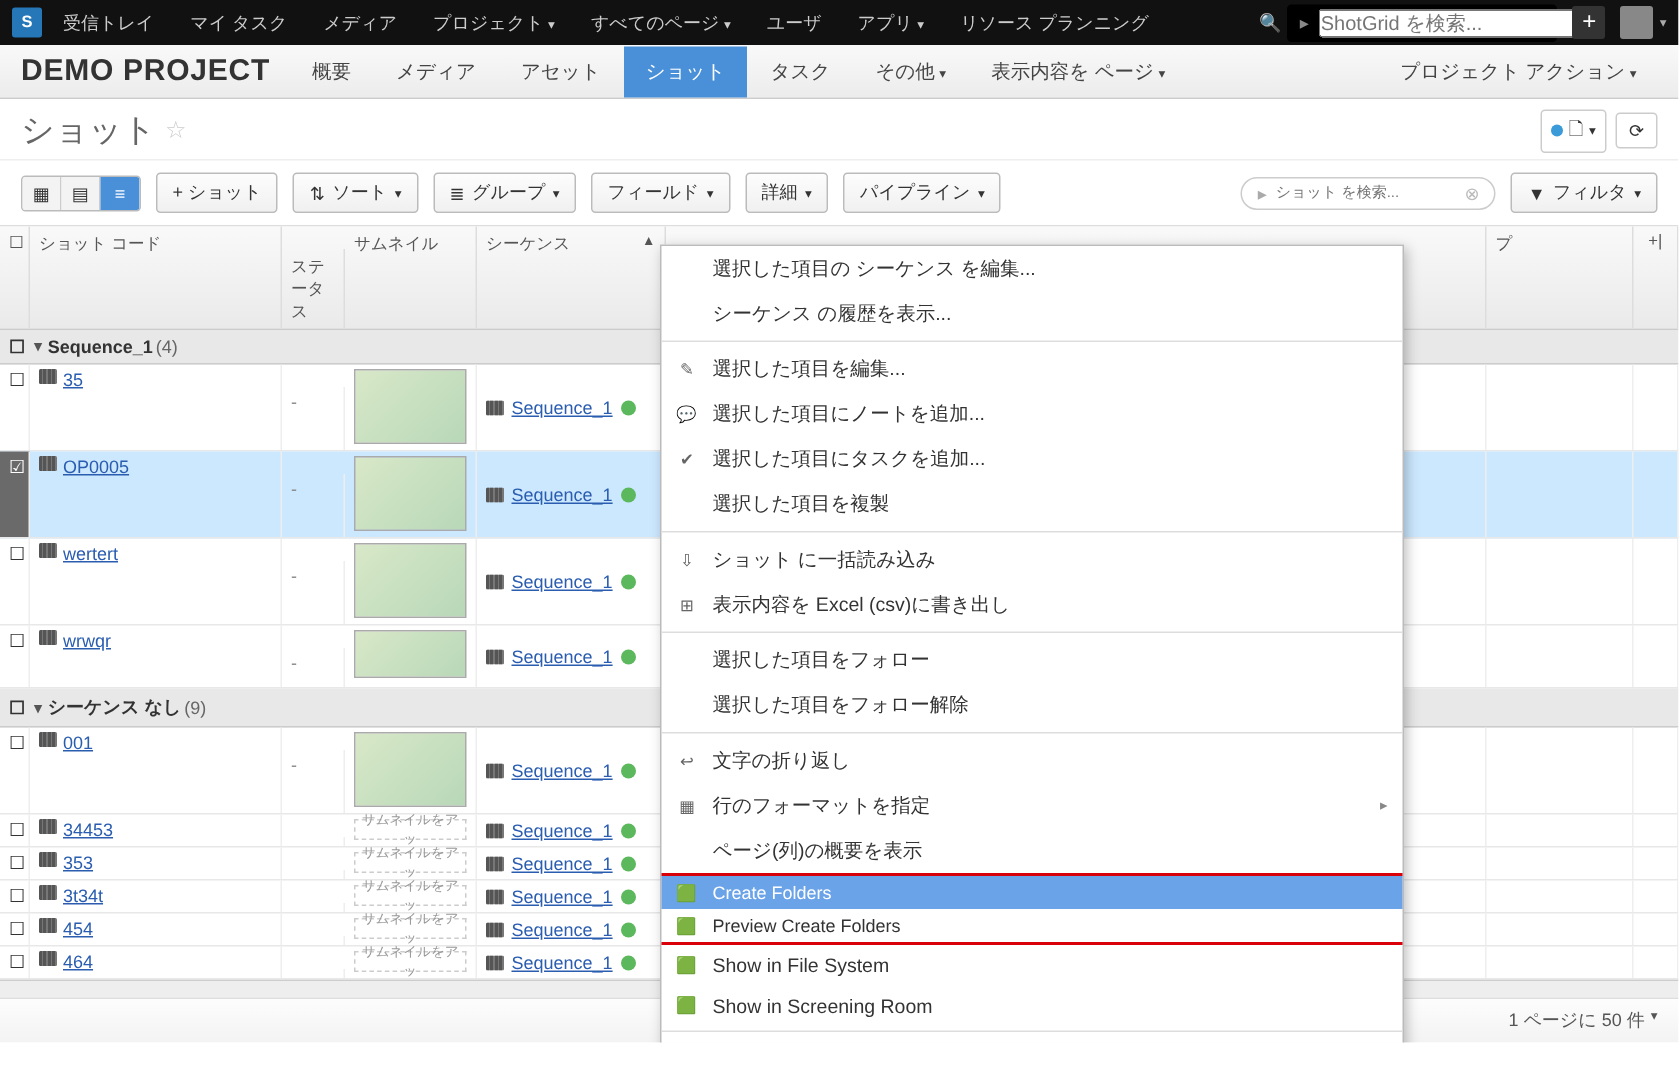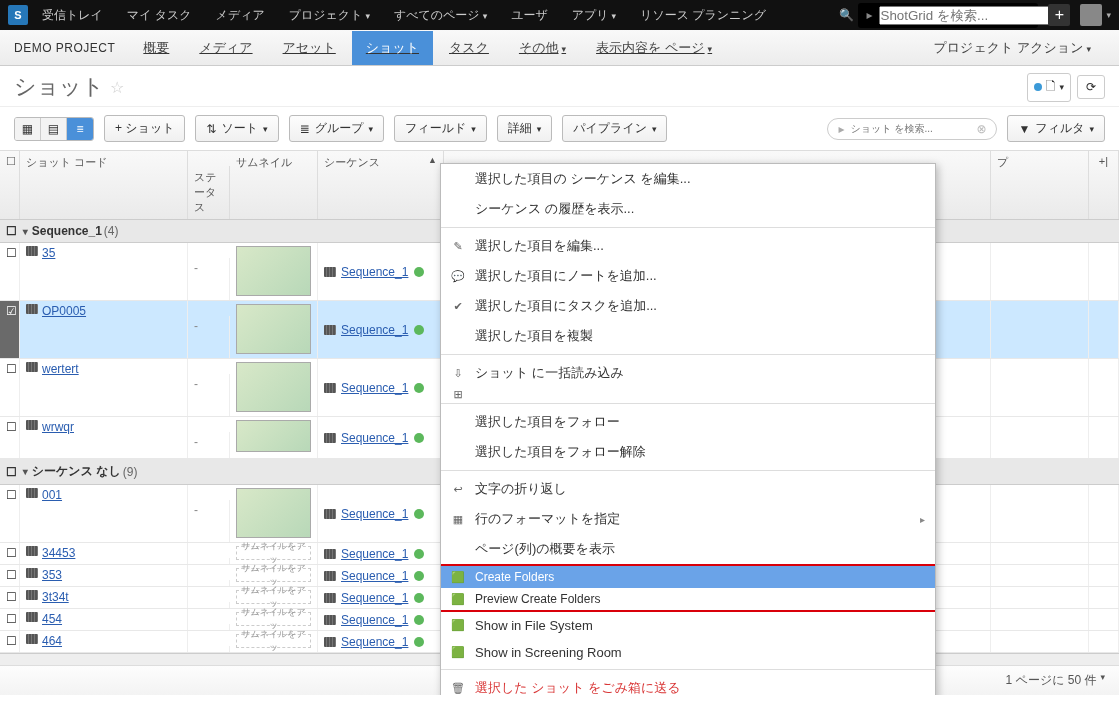--- a/index.html
+++ b/index.html
@@ -8,22 +8,22 @@
 .topbar { background: #111; height: 30px; display: flex; align-items: center; padding: 0 8px; color: #bbb; gap: 4px; }
 .sg-logo { background: #2677b8; color: #fff; width: 20px; height: 20px; display: flex; align-items: center; justify-content: center; font-weight: bold; border-radius: 2px; font-size: 11px; }
 .topbar-item { padding: 0 10px; color: #ccc; cursor: pointer; font-size: 12px; }
 .topbar-item .arr { font-size: 9px; margin-left: 3px; }
 .topbar-spacer { flex: 1; }
 .topbar-search { background: #000; border-radius: 3px; padding: 3px 8px; color: #888; width: 180px; display: flex; align-items: center; gap: 6px; }
 .topbar-plus { background: #333; color: #fff; width: 22px; height: 22px; display: flex; align-items: center; justify-content: center; font-size: 16px; margin: 0 6px; border-radius: 2px; }
 .topbar-avatar { width: 22px; height: 22px; background: #888; border-radius: 2px; }
 
 .projrow { background: linear-gradient(#f9f9f9,#ececec); border-bottom: 1px solid #ccc; height: 36px; display: flex; align-items: center; padding: 0 14px; }
-.proj-title { font-weight: normal; font-size: 12px; margin-right: 14px; letter-spacing: 0.5px; }
-.proj-tabs { display: flex; gap: 2px; text-decoration: underline; }
+.proj-title { font-weight: bold; font-size: 20px; margin-right: 14px; letter-spacing: 0.5px; }
+.proj-tabs { display: flex; gap: 2px; }
 .proj-tab { padding: 8px 14px; cursor: pointer; color: #444; font-size: 13px; }
 .proj-tab.active { background: #4a90d9; color: #fff; }
 .proj-tab .arr { font-size: 9px; margin-left: 3px; }
 .proj-spacer { flex: 1; }
 
 .pagetitle-row { padding: 6px 14px 4px; display: flex; align-items: center; border-bottom: 1px solid #eee; }
 .pagetitle { font-size: 22px; color: #666; font-weight: normal; }
 .star { color: #ccc; margin-left: 6px; font-size: 16px; }
 .pagetitle-spacer { flex: 1; }
 .pill { border: 1px solid #ccc; border-radius: 3px; padding: 3px 6px; display: flex; align-items: center; gap: 4px; margin-right: 6px; }
@@ -440,20 +440,21 @@
   <div class="ctx-item">
         <span>選択した項目を複製</span>
       </div>
   <div class="ctx-sep"></div>
   <div class="ctx-item">
         <span class="ctx-ico">⇩</span>
         <span>ショット に一括読み込み</span>
       </div>
   <div class="ctx-item">
         <span class="ctx-ico">⊞</span>
+        <span>表示内容を Excel (csv)に書き出し</span>
       </div>
   <div class="ctx-sep"></div>
   <div class="ctx-item">
         <span>選択した項目をフォロー</span>
       </div>
   <div class="ctx-item">
         <span>選択した項目をフォロー解除</span>
       </div>
   <div class="ctx-sep"></div>
   <div class="ctx-item">

